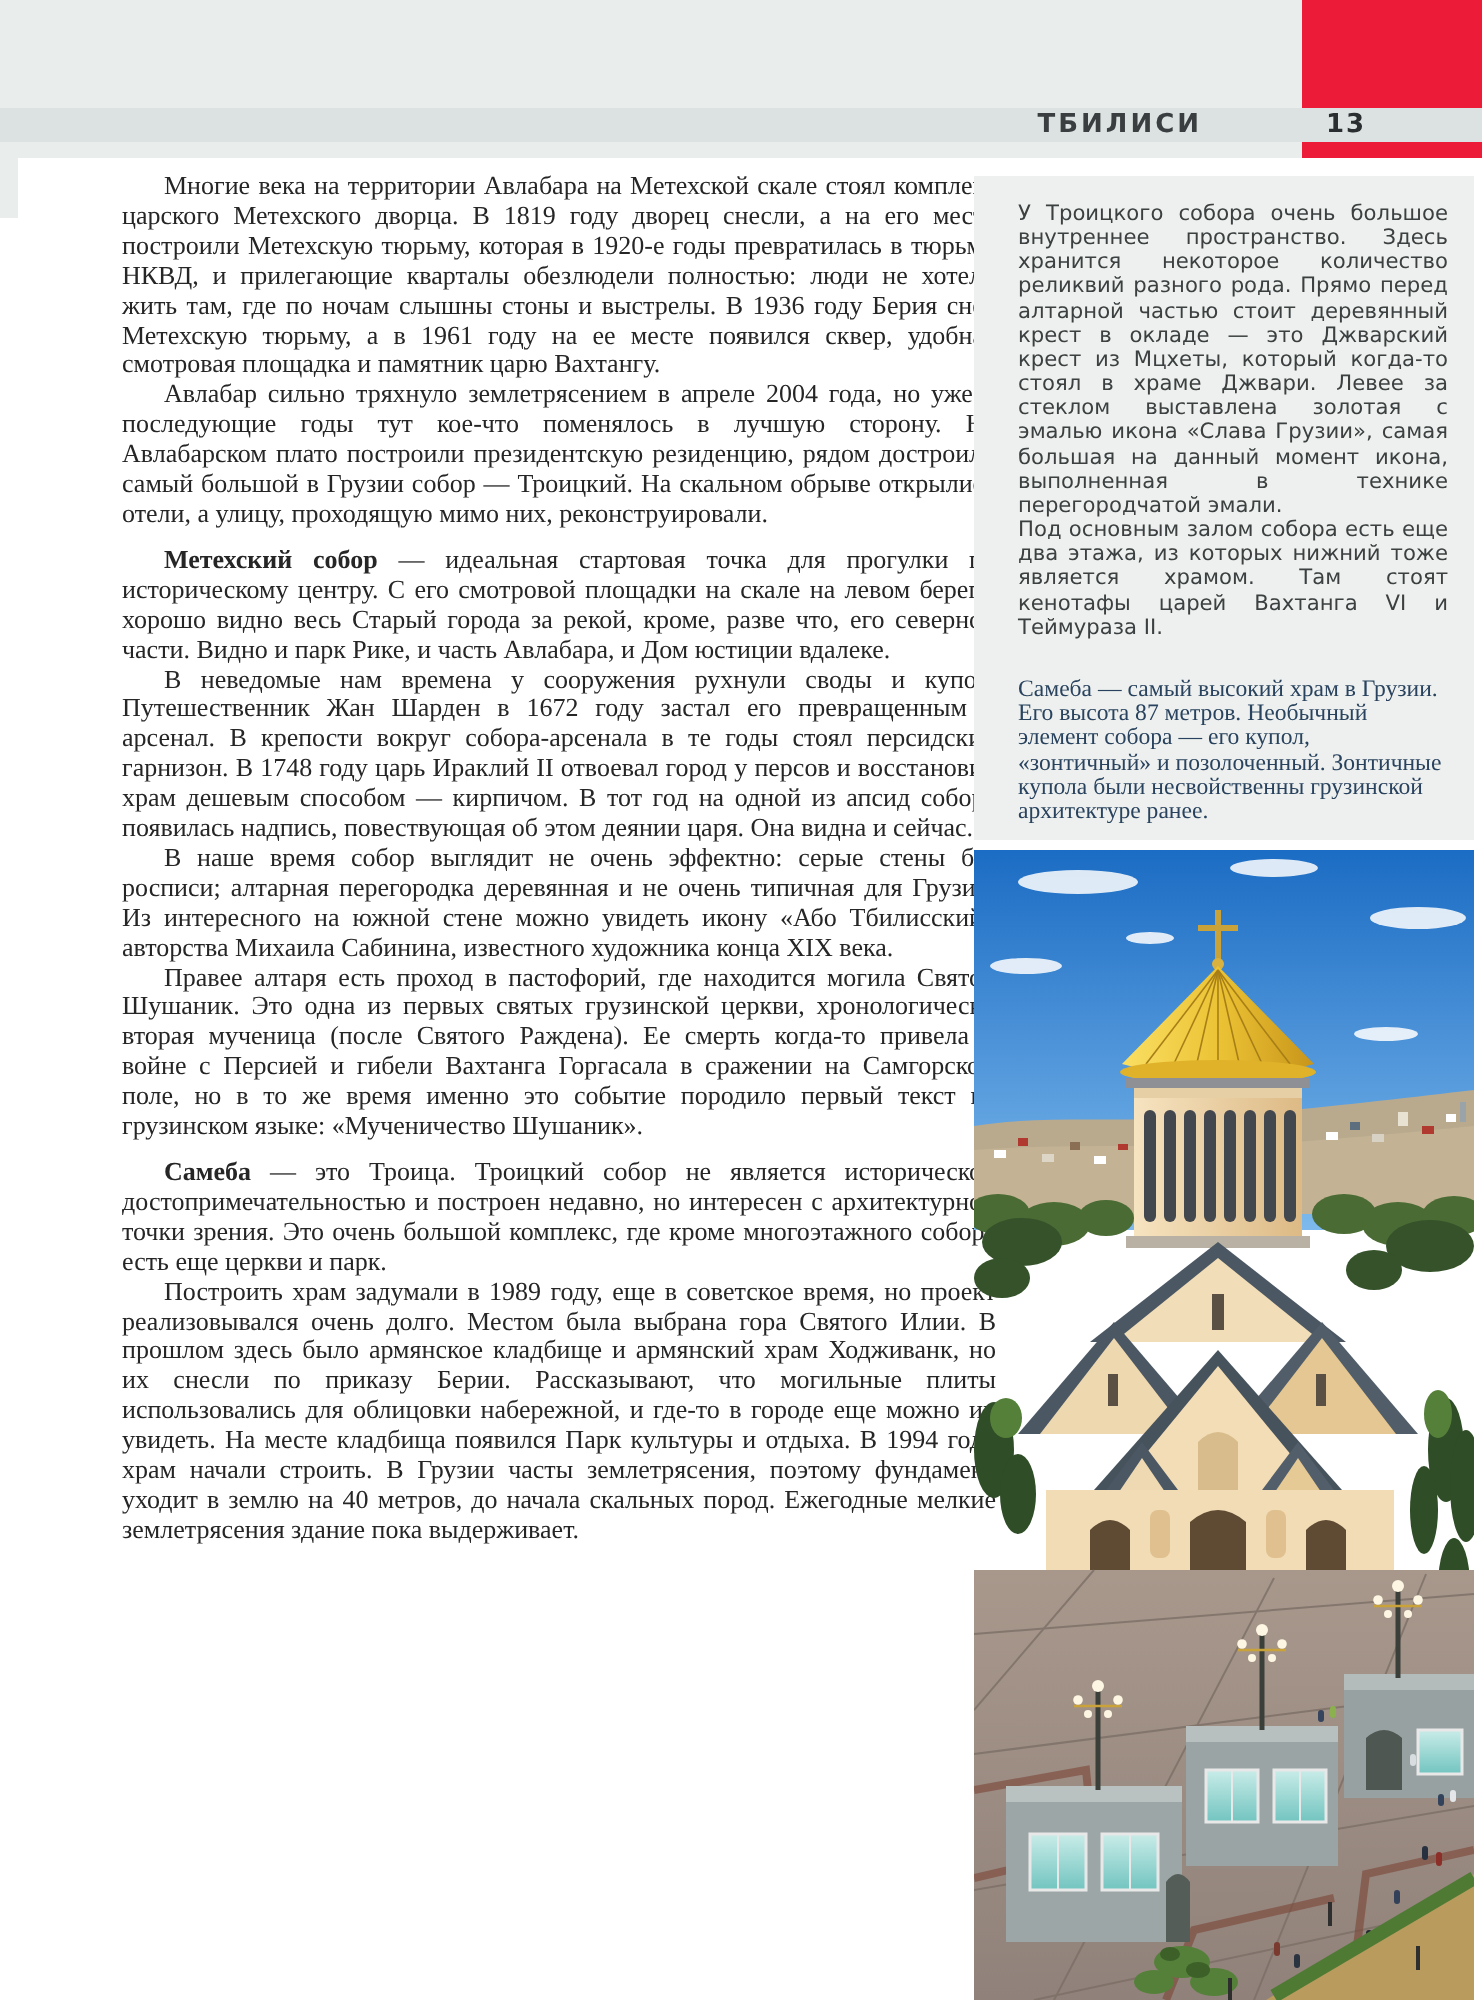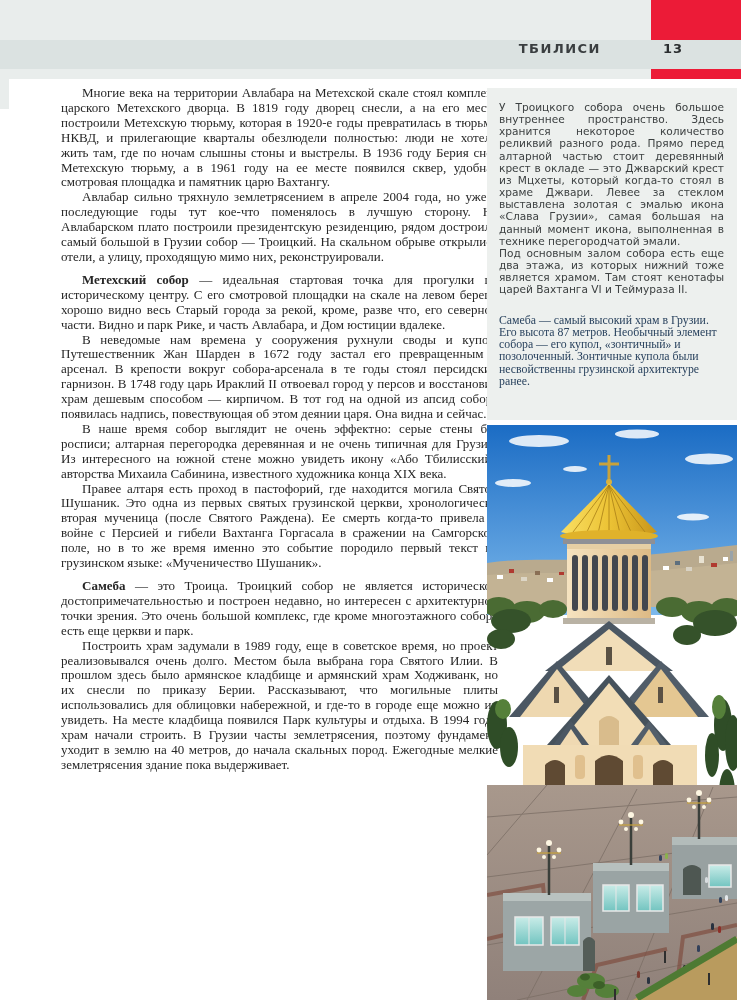--- a/index.html
+++ b/index.html
@@ -5,21 +5,21 @@
   html,body { margin:0; padding:0; background:#e9edec; }
   .page {
     position:relative; width:741px; height:1000px; margin:0 auto;
     background:#ffffff; overflow:hidden;
     font-family:"Liberation Serif", serif;
   }
   
   .top-band { position:absolute; left:0; top:0; width:741px; height:79px; background:#e9edec; }
   .left-sliver { position:absolute; left:0; top:79px; width:9px; height:30px; background:#e9edec; }
   .red-tab { position:absolute; left:651px; top:0; width:90px; height:79px; background:#ec1b37; }
-  .header-bar { position:absolute; left:0; top:40px; width:741px; height:29px; background:#dbe2e1; }
+  .header-bar { position:absolute; left:0; top:54px; width:741px; height:17px; background:#dbe2e1; }
   .section-title {
     position:absolute; right:140px; top:1px;
     font-family:"DejaVu Sans", sans-serif; font-weight:bold;
     font-size:13px; letter-spacing:1.5px; color:#3a3e40;
   }
   .page-number {
     position:absolute; left:663px; top:1px;
     font-family:"DejaVu Sans", sans-serif; font-weight:bold;
     font-size:13px; letter-spacing:1px; color:#2b2e30;
   }
@@ -27,21 +27,21 @@
   .main-col {
     position:absolute; left:61px; top:86px; width:437px;
     color:#262626; font-size:13px; line-height:14.9px; text-align:justify;
   }
   .main-col p { margin:0; text-indent:21px; }
   .main-col p.gap-before { margin-top:8px; }
   .main-col b { font-weight:bold; }
   
   .sidebar {
     position:absolute; left:487px; top:88px; width:250px; height:332px;
-    background:#edf0ee; box-sizing:border-box; padding:13px 13px 0 12px;
+    background:#edf0ee; box-sizing:border-box; padding:13px 13px 0 22px;
   }
   .note-sans {
     font-family:"DejaVu Sans", sans-serif; font-size:10.6px; line-height:12.15px;
     color:#3c4041; text-align:justify; margin:0;
   }
   .note-serif {
     font-family:"Liberation Serif", serif; font-size:11.8px; line-height:12.3px;
     color:#29425e; text-align:left; margin:18px 0 0 0;
   }
   

